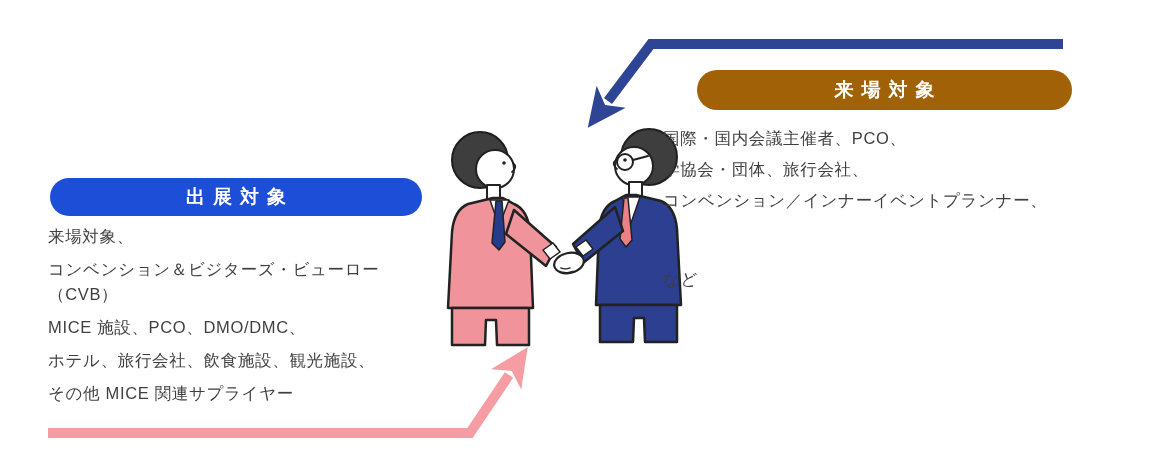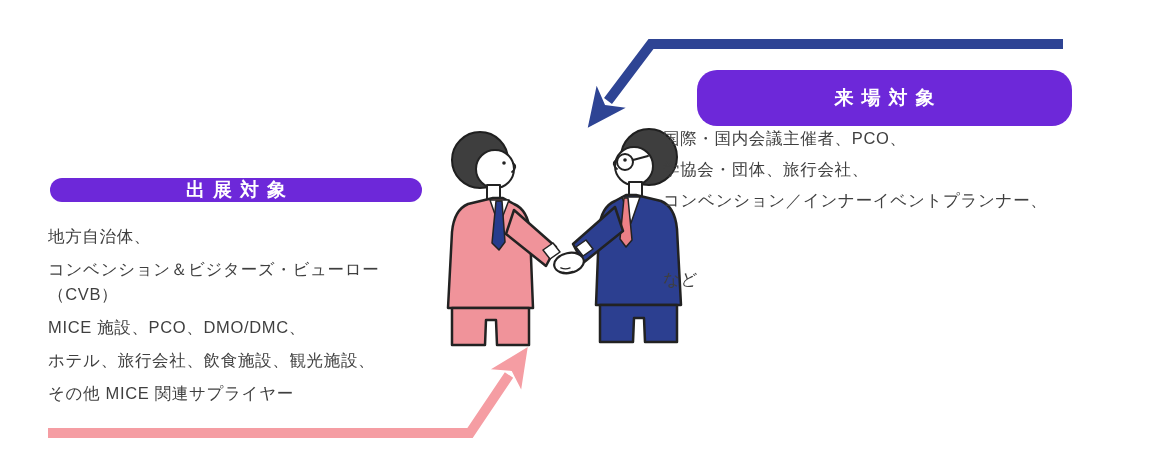--- a/index.html
+++ b/index.html
@@ -6,22 +6,22 @@
   .canvas{
     position:relative;width:1162px;height:463px;background:#ffffff;overflow:hidden;
     font-family:"Liberation Sans", sans-serif;
   }
   .gfx{position:absolute;left:0;top:0;width:1162px;height:463px;}
   .badge{
     position:absolute;display:flex;align-items:center;justify-content:center;
     color:#ffffff;font-weight:bold;font-size:19px;
     letter-spacing:0.42em;text-indent:0.42em;border-radius:20px;
   }
-  .badge-exhibitor{left:50px;top:178px;width:372px;height:24px;background:#6d28d9;}
-  .badge-visitor{left:697px;top:70px;width:375px;height:56px;background:#6d28d9;}
+  .badge-exhibitor{left:50px;top:178px;width:372px;height:38px;background:#1d4ed8;}
+  .badge-visitor{left:697px;top:70px;width:375px;height:40px;background:#a16207;}
   .textblock{position:absolute;color:#3f3f3f;font-size:16.5px;letter-spacing:0.04em;}
   .textblock p{margin:0 0 8px 0;line-height:25px;}
   .tb-exhibitor{left:48px;top:224px;width:430px;}
   .tb-visitor{left:663px;top:126px;width:440px;}
   .tb-visitor p{margin-bottom:7px;line-height:24px;}
 </style>
 </head>
 <body>
 
 <div class="canvas">
@@ -82,21 +82,21 @@
         <path d="M562,271 q5,2 9,1" fill="none" stroke="#222" stroke-width="1.3"></path>
       </g>
     </g>
   </svg>
 
   <div class="badge badge-exhibitor">出展対象</div>
 
   <div class="badge badge-visitor">来場対象</div>
 
   <div class="textblock tb-exhibitor">
-    <p><span>地方自治体、</span></p>
+    <p><span>来場対象、</span></p>
     <p><span>コンベンション＆ビジターズ・ビューロー</span><br>
       <span>（CVB）</span></p>
     <p><span>MICE 施設、PCO、DMO/DMC、</span></p>
     <p><span>ホテル、旅行会社、飲食施設、観光施設、</span></p>
     <p><span>その他 MICE 関連サプライヤー</span></p>
   </div>
 
   <div class="textblock tb-visitor">
     <p><span>国際・国内会議主催者、PCO、</span></p>
     <p><span>学協会・団体、旅行会社、</span></p>

